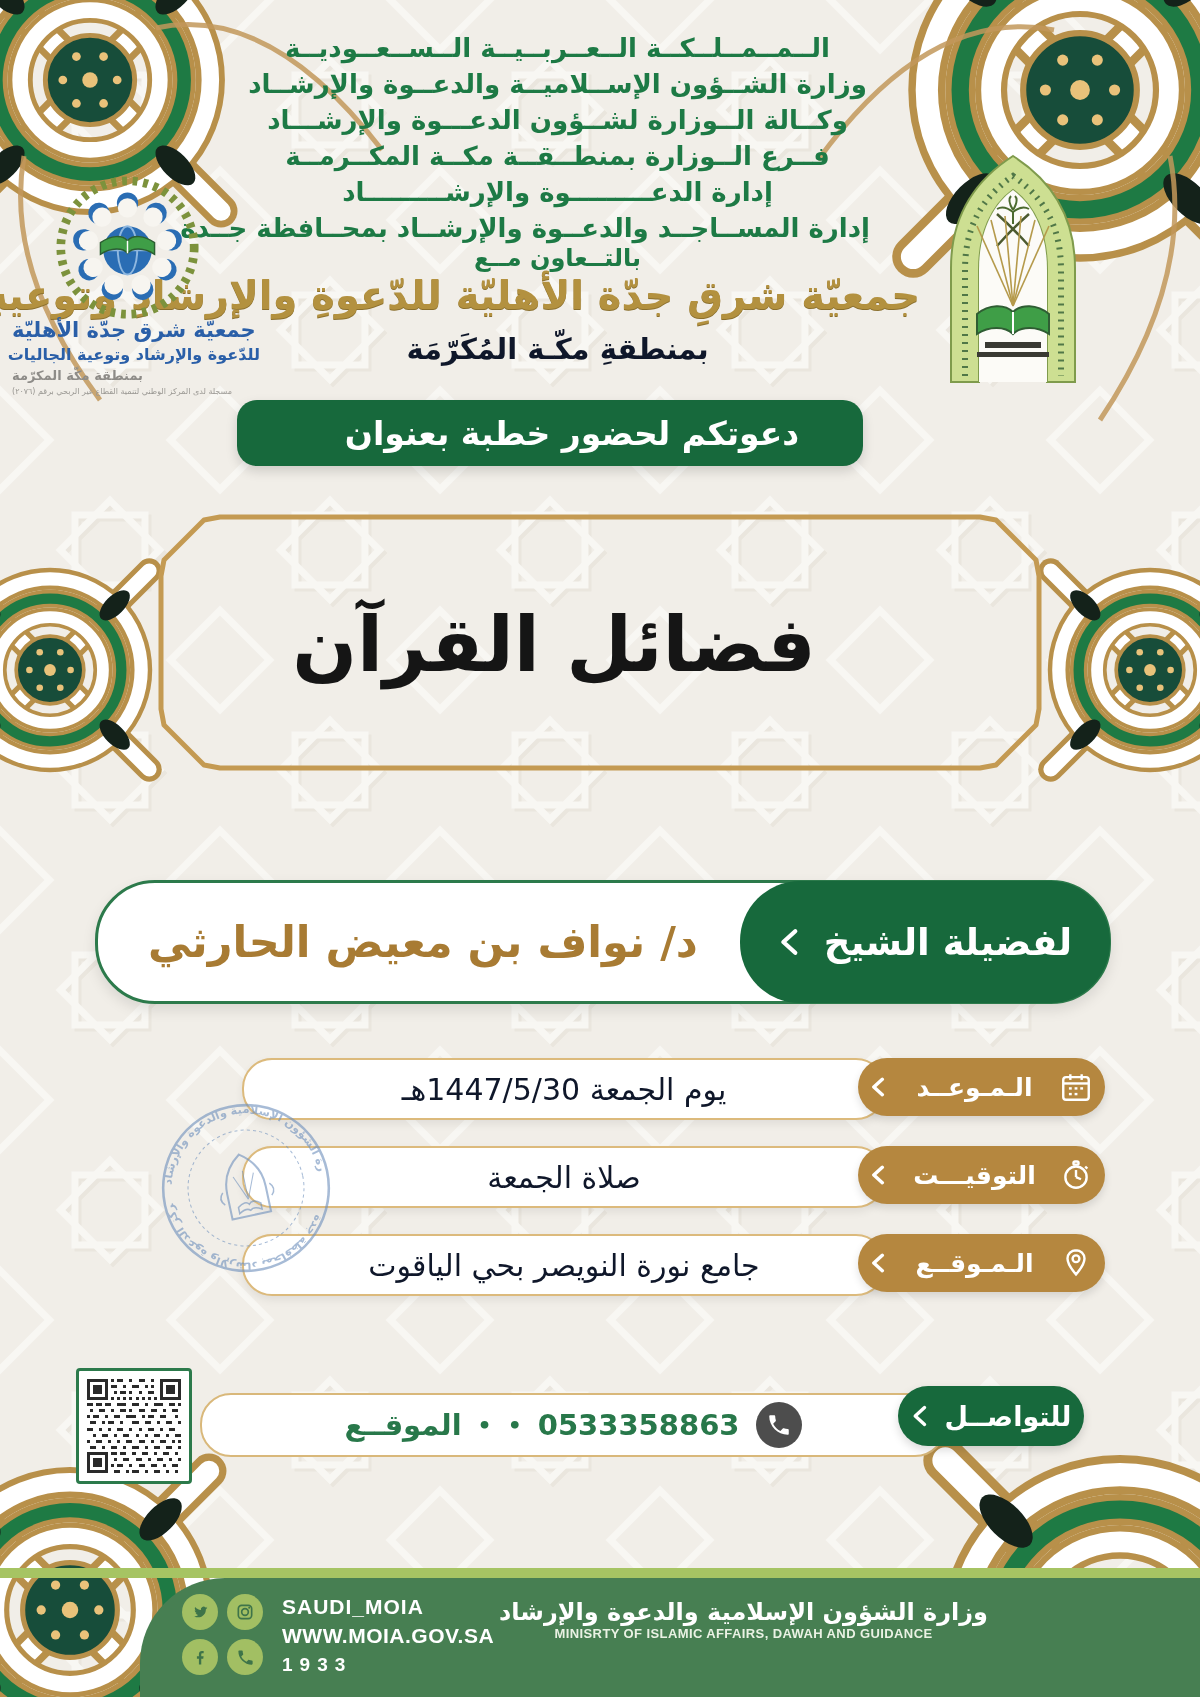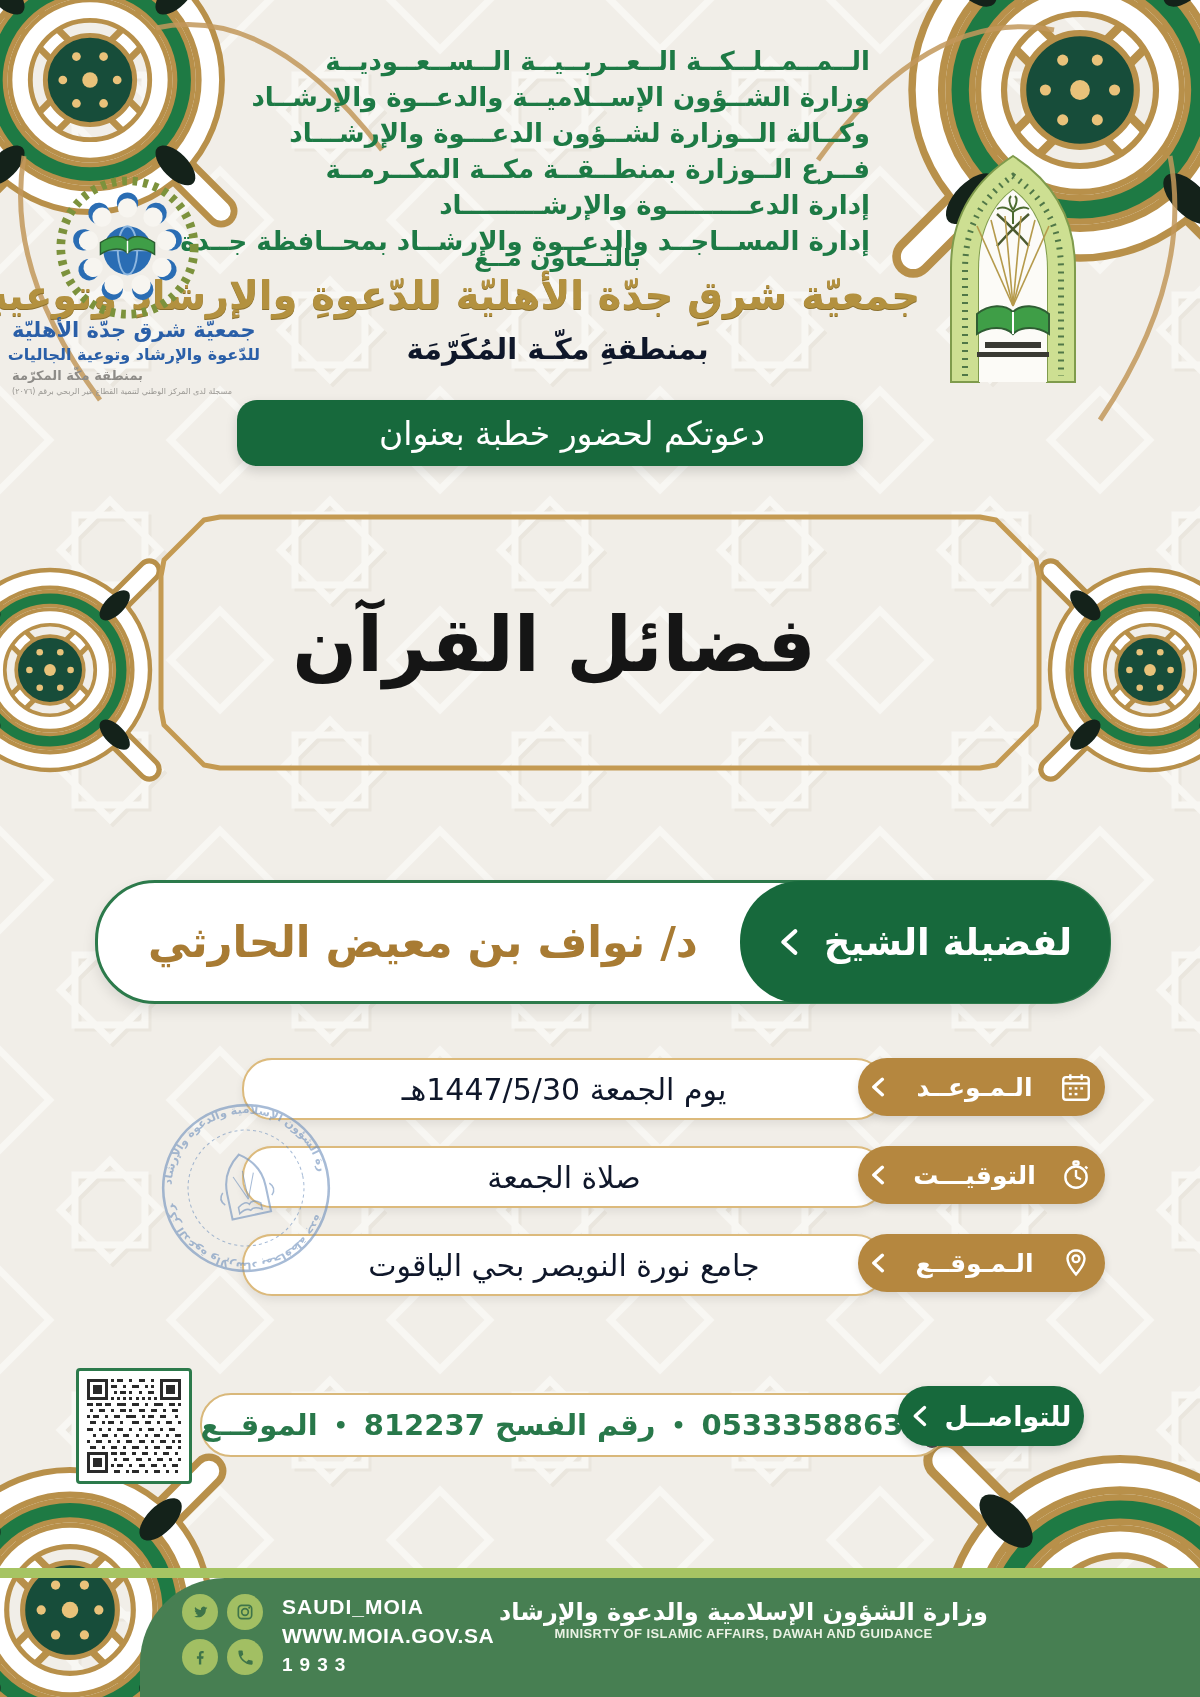--- a/index.html
+++ b/index.html
@@ -5,34 +5,34 @@
   html,body{margin:0;padding:0;background:#d8d5cf;}
   .page{position:relative;width:1200px;height:1697px;margin:0 auto;background:#f1eee8;
         overflow:hidden;font-family:"DejaVu Sans",sans-serif;}
   .abs{position:absolute;}
   svg{display:block;}
 
   
   .bgpat{left:0;top:0;width:1200px;height:1697px;opacity:.6;}
 
   
-  .hdr{left:245px;top:30px;width:625px;direction:rtl;margin-top:13px;}
+  .hdr{left:245px;top:30px;width:625px;text-align:center;direction:rtl;}
   .hdr-line{font-size:26px;font-weight:700;color:#1d7a45;line-height:36px;white-space:nowrap;}
   .coop{left:245px;top:244px;width:625px;text-align:center;direction:rtl;
         font-size:24px;font-weight:700;color:#1d7a45;white-space:nowrap;}
   .callig{left:195px;top:272px;width:725px;text-align:center;direction:rtl;
         font-size:40px;font-weight:700;color:#b3913f;white-space:nowrap;
         text-shadow:0 1px 0 #8a6f2d;}
   .region{left:245px;top:332px;width:625px;text-align:center;direction:rtl;
         font-size:29px;font-weight:700;color:#0f172a;white-space:nowrap;}
 
   
   .banner{left:237px;top:400px;width:626px;height:66px;background:#17693c;border-radius:20px;
         display:flex;align-items:center;justify-content:center;box-shadow:0 5px 12px rgba(0,0,0,.15);}
-  .banner span{color:#fff;font-size:33px;font-weight:400;direction:rtl;white-space:nowrap;margin-left:44px;}
+  .banner span{color:#fff;font-size:33px;font-weight:700;direction:rtl;white-space:nowrap;margin-left:44px;}
 
   
   .title{left:0;top:600px;width:1108px;text-align:center;direction:rtl;
         font-size:76px;font-weight:800;color:#151515;}
 
   
   .speaker{left:95px;top:880px;width:1010px;height:118px;background:#fff;border:3px solid #2c7a4b;
         border-radius:60px;box-shadow:0 6px 14px rgba(0,0,0,.10);}
   .speaker-tag{position:absolute;right:-2px;top:-2px;height:calc(100% + 4px);width:370px;background:#17693c;
         border-radius:60px;display:flex;align-items:center;justify-content:center;gap:18px;direction:rtl;}
@@ -389,21 +389,20 @@
   </div>
 
   <div class="abs cpill">
     <div class="phone-circle">
       <svg width="26" height="26" viewBox="0 0 24 24">
         <path d="M6.6 10.8c1.5 2.9 3.8 5.2 6.7 6.7l2.2-2.2c.3-.3.7-.4 1-.2 1.1.4 2.3.6 3.5.6.6 0 1 .4 1 1V20c0 .6-.4 1-1 1C10.8 21 3 13.2 3 4c0-.6.4-1 1-1h3.5c.6 0 1 .4 1 1 0 1.2.2 2.4.6 3.5.1.3 0 .7-.2 1l-2.3 2.3z" fill="#fff"></path>
       </svg>
     </div>
     <span class="txt">0533358863</span>
     <span class="dot">•</span>
-    <span class="txt">رقم الفسح 812237</span>
     <span class="dot">•</span>
     <span class="txt">الموقــع</span>
   </div>
 
   <div class="abs ctag">
     <span class="lbl">للتواصــل</span>
     <svg width="22" height="22" viewBox="0 0 26 26">
       <polyline points="16,3 5,13 16,23" fill="none" stroke="#fff" stroke-width="4" stroke-linecap="round" stroke-linejoin="round"></polyline>
     </svg>
   </div>

